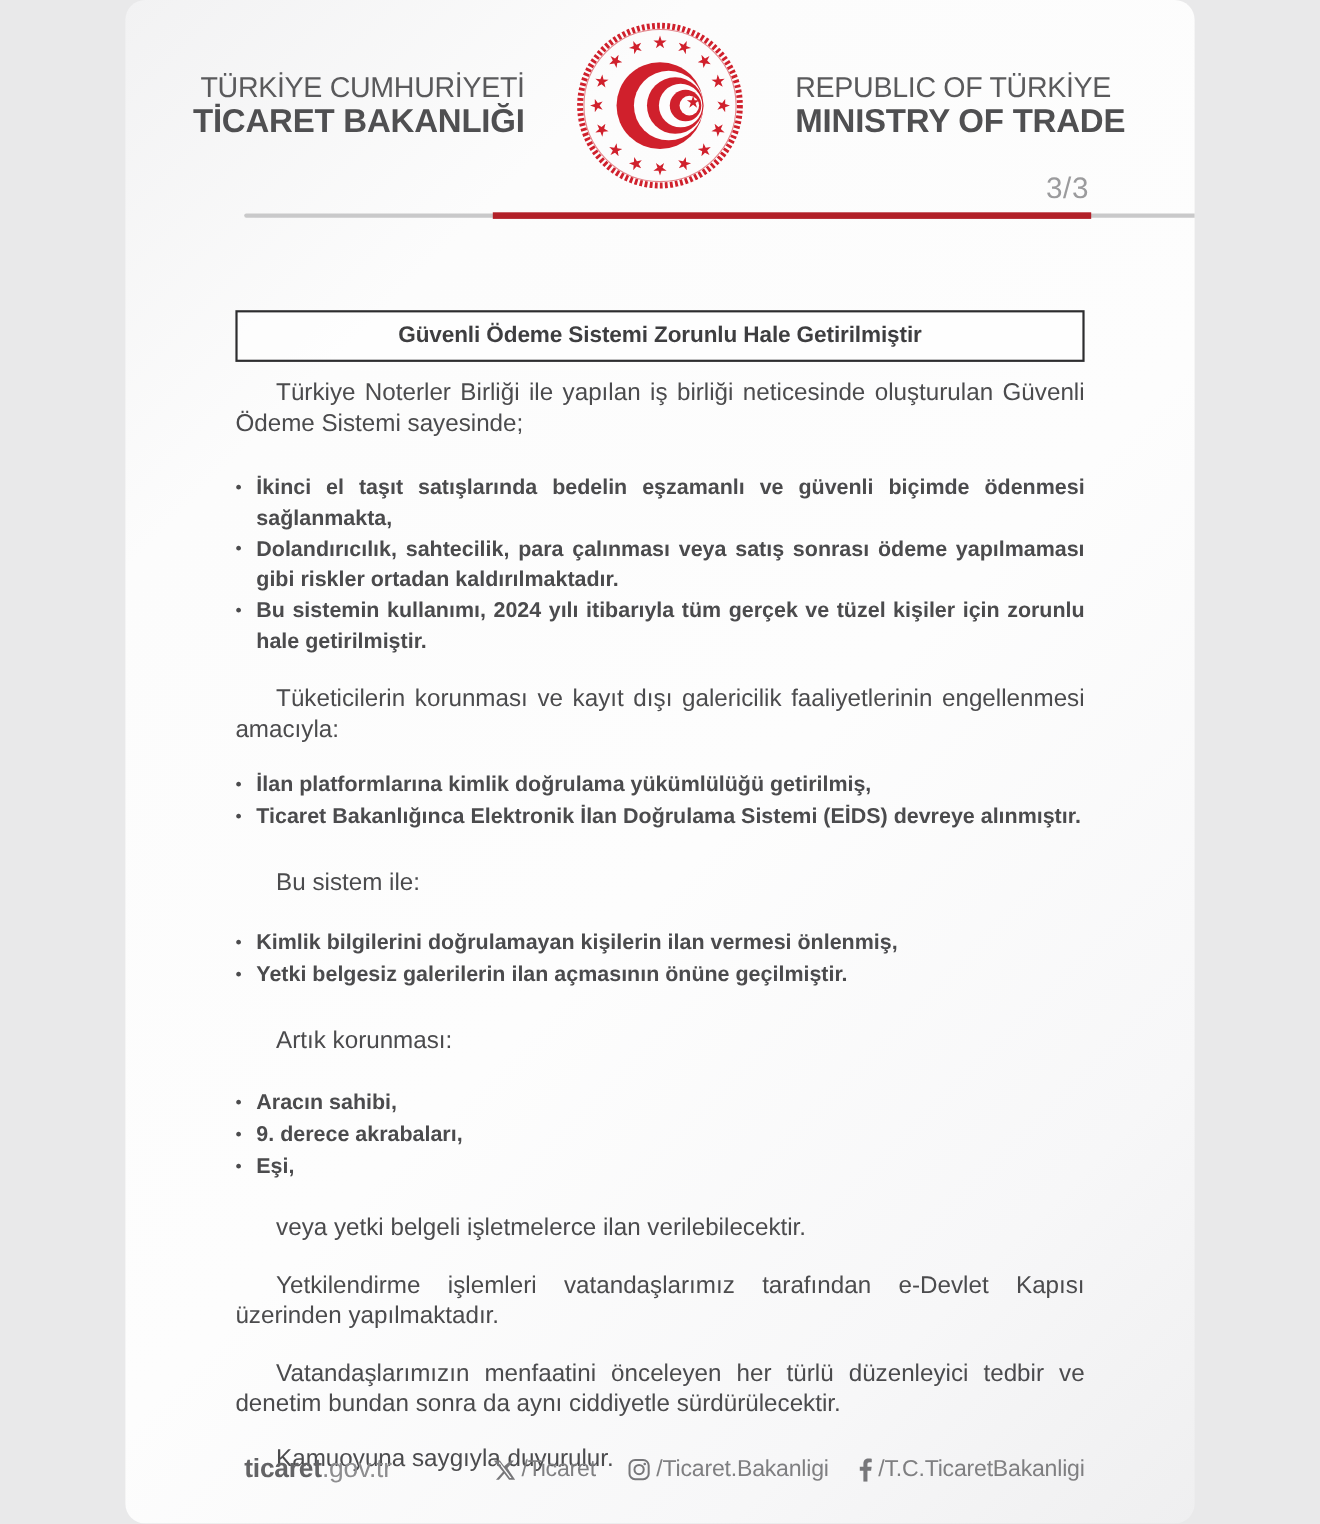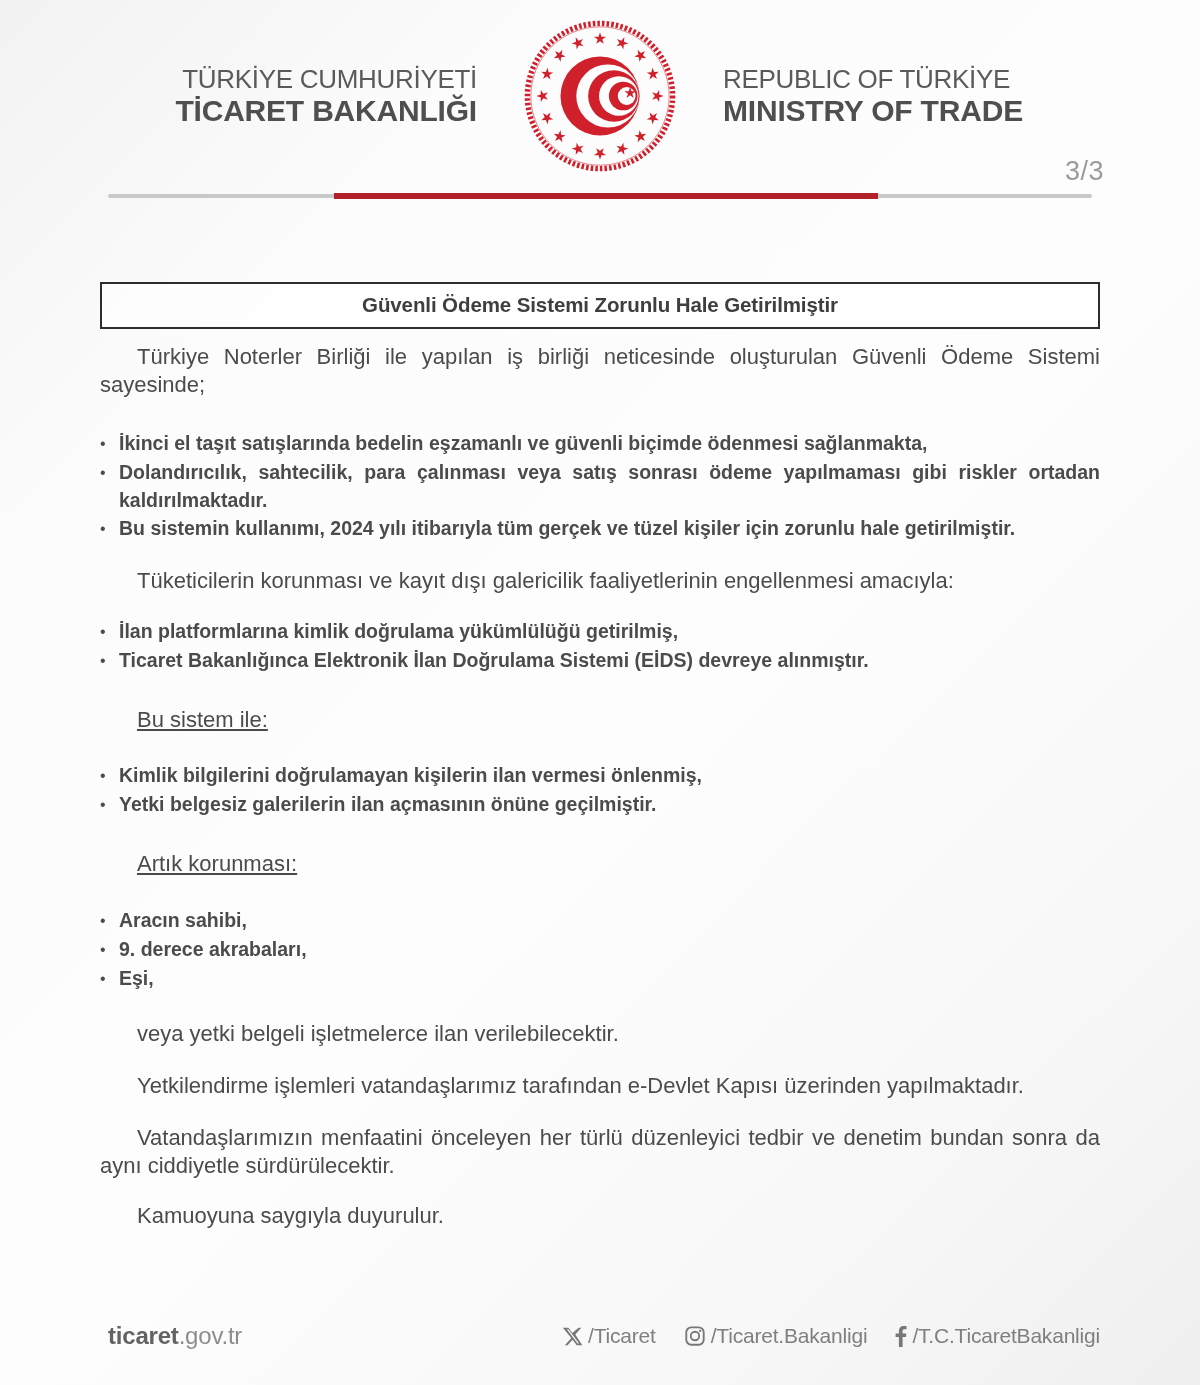--- a/index.html
+++ b/index.html
@@ -10,25 +10,26 @@
     --heading:#3e3e40;
     --box-border:#2d2d2f;
     --muted:#9b9b9d;
     --footer-text:#7f7f81;
   }
   *{margin:0;padding:0;box-sizing:border-box;}
   html,body{background:#e9e9ea;}
   body{font-family:"Liberation Sans","DejaVu Sans",sans-serif;}
   .page{
     position:relative;
-    width:1200px;height:1385px;
+    width:972px;height:1385px;
     margin:0 auto;
     background:linear-gradient(135deg,#f2f2f3 0%,#fcfcfc 22%,#fdfdfd 55%,#f7f7f8 82%,#efeff0 100%);
     overflow:hidden;
     color:var(--text);
+    border-radius:18px;
   }
 
   
   .header{
     height:182px;
     display:flex;align-items:center;justify-content:center;
     gap:42px;padding-top:10px;
   }
   .org{width:330px;line-height:1.12;letter-spacing:-0.3px;}
   .org-tr{text-align:right;}
@@ -73,21 +74,21 @@
   .bullets .dot{width:12px;flex:0 0 auto;font-size:16px;color:var(--text);padding-top:1px;}
   .bullets .bullet-text{flex:1;margin-left:7px;text-align:justify;font-weight:bold;}
 
   .mt-box2{margin-top:23px;}
   .m14{margin-top:14px;}
   .m22{margin-top:22px;}
   .m24{margin-top:24px;}
   .m27{margin-top:27px;}
   .m28{margin-top:28px;}
   .m30{margin-top:30px;}
-  .m31{margin-top:31px;text-decoration:underline;}
+  .m31{margin-top:31px;}
 
   
   .footer{
     position:absolute;left:108px;right:100px;top:1322px;
     display:flex;align-items:center;justify-content:space-between;
   }
   .website{font-size:24px;color:#8d8d8f;letter-spacing:-0.2px;cursor:pointer;}
   .website .site-bold{font-weight:700;color:#636365;}
   .social{display:flex;align-items:center;gap:28px;margin-left:auto;}
   .social-item{display:flex;align-items:center;gap:5px;color:var(--footer-text);

